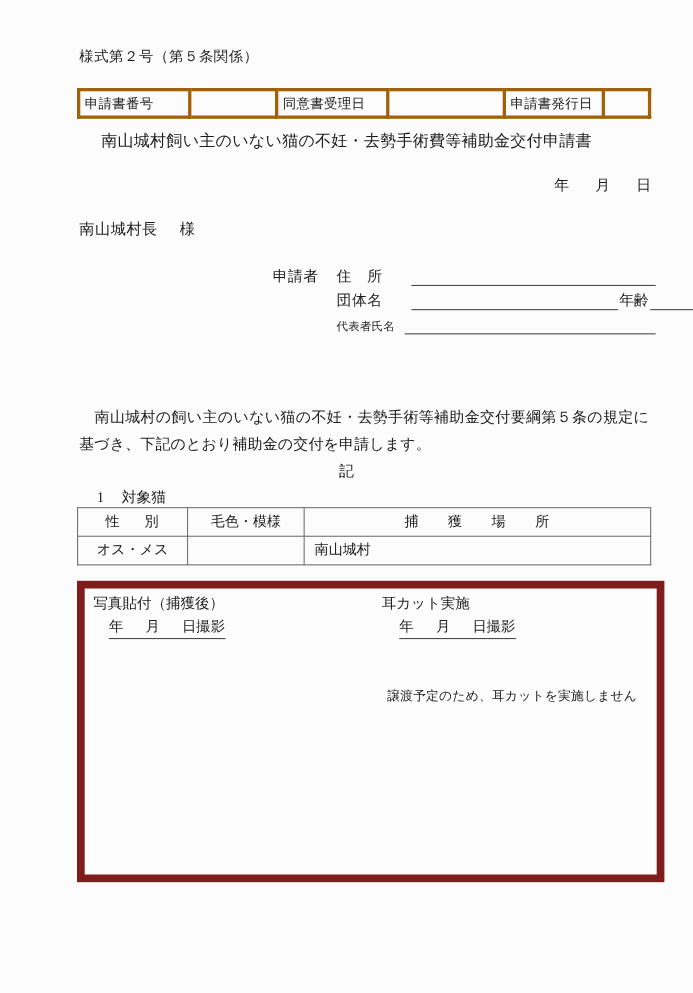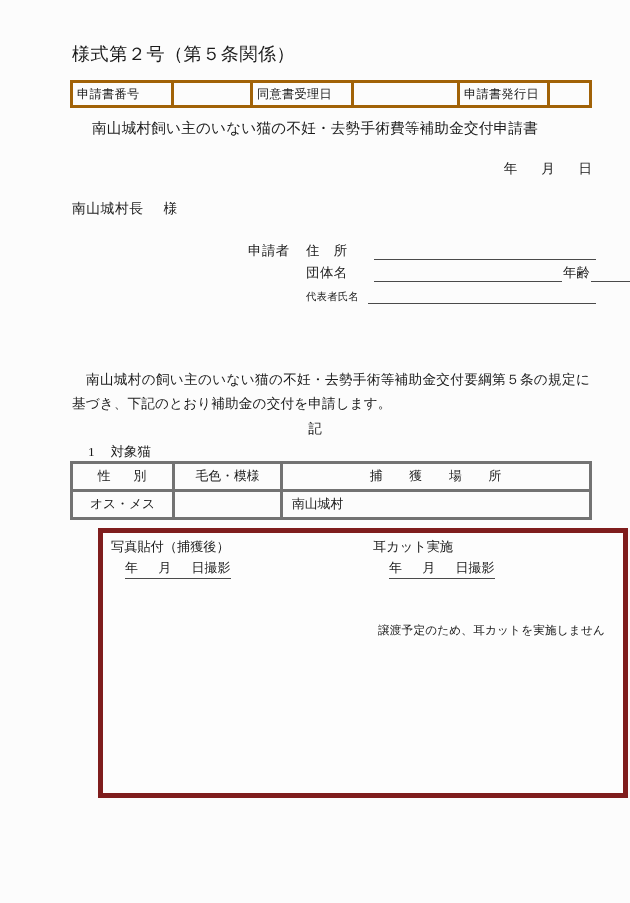--- a/index.html
+++ b/index.html
@@ -21,21 +21,21 @@
     width: 630px;
     height: 903px;
     background: #fcfcfc;
   }
 
   
   .form-no {
     position: absolute;
     left: 72px;
     top: 42px;
-    font-size: 18px;
+    font-size: 13px;
     letter-spacing: 0.6px;
     white-space: nowrap;
   }
 
   
   .admin-table {
     position: absolute;
     left: 70px;
     top: 80px;
     width: 522px;
@@ -168,40 +168,39 @@
   
   .cat-table {
     position: absolute;
     left: 70px;
     top: 461px;
     width: 522px;
     border-collapse: collapse;
     table-layout: fixed;
   }
   .cat-table td {
-    border: 3px solid #737373;
+    border: 1px solid #737373;
     height: 23px;
     font-size: 12.8px;
     vertical-align: middle;
   }
   .cat-table td.c { text-align: center; }
   .cat-table td.l { text-align: left; padding-left: 9px; }
   .cat-table .sp1 { letter-spacing: 5px; padding-left: 5px; }
   .cat-table .sp2 { letter-spacing: 7px; padding-left: 7px; }
 
   
   .photo-box {
     position: absolute;
     left: 70px;
     top: 528px;
     width: 520px;
     height: 260px;
-    border: 5px solid #7f1d1d;
+    border: 7px solid #7f1d1d;
     background: #fdfdfd;
-    margin-left: 28px;
   }
   .pb-label-left {
     position: absolute;
     left: 8px;
     top: 5px;
     font-size: 13.2px;
     white-space: nowrap;
   }
   .pb-label-right {
     position: absolute;

